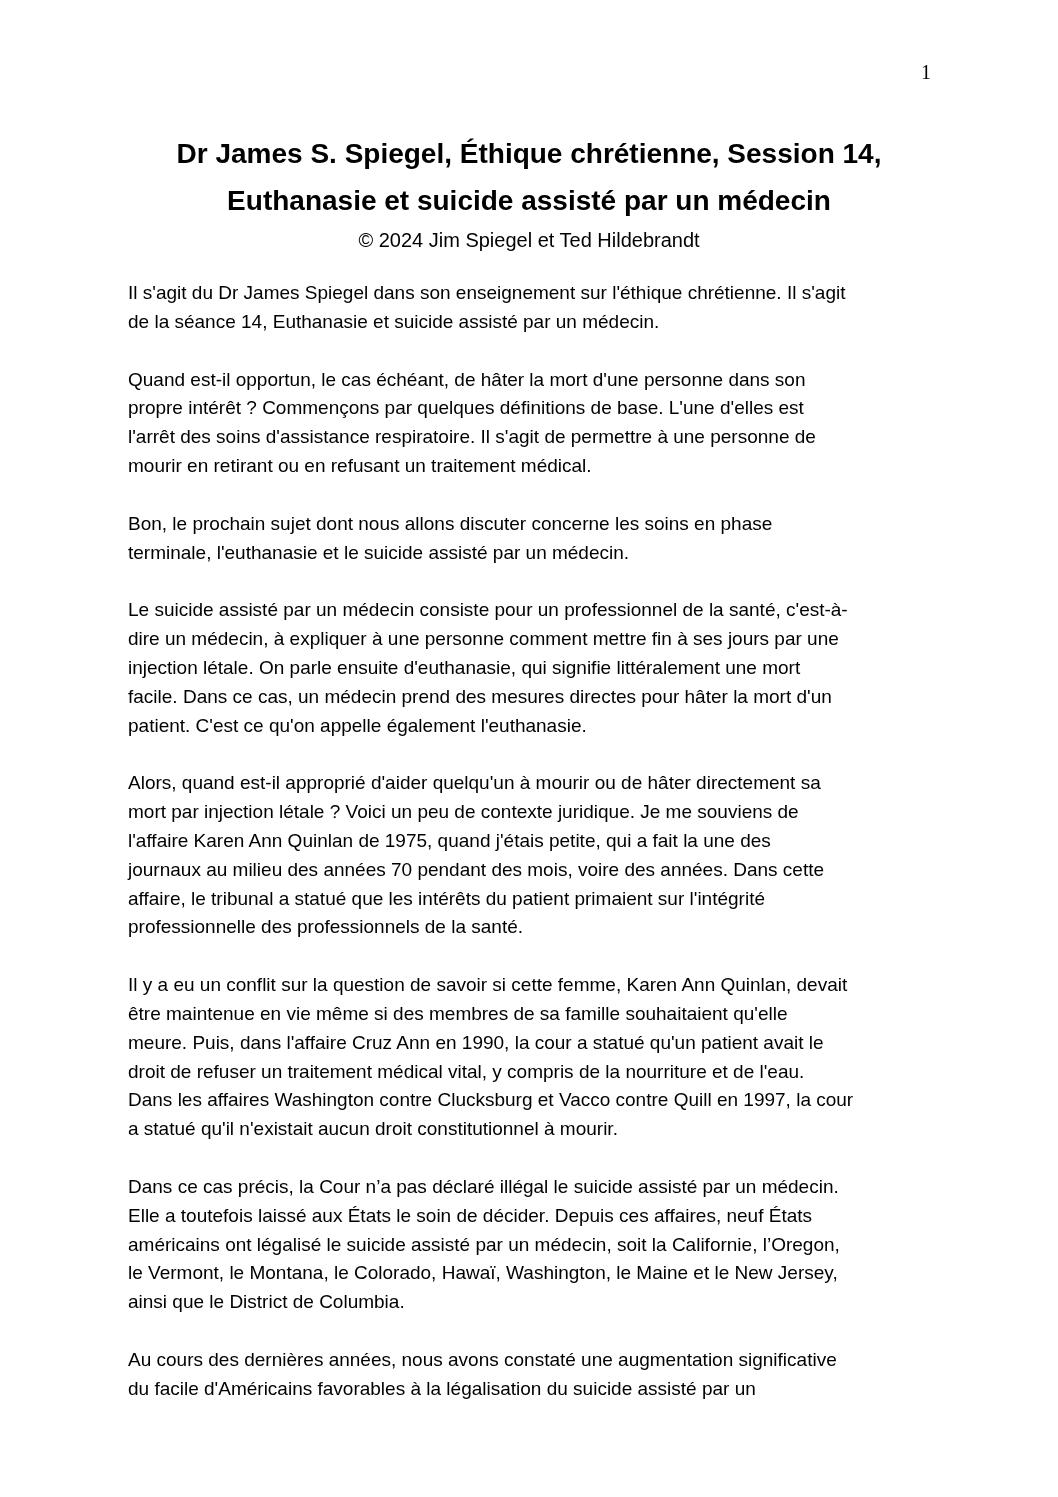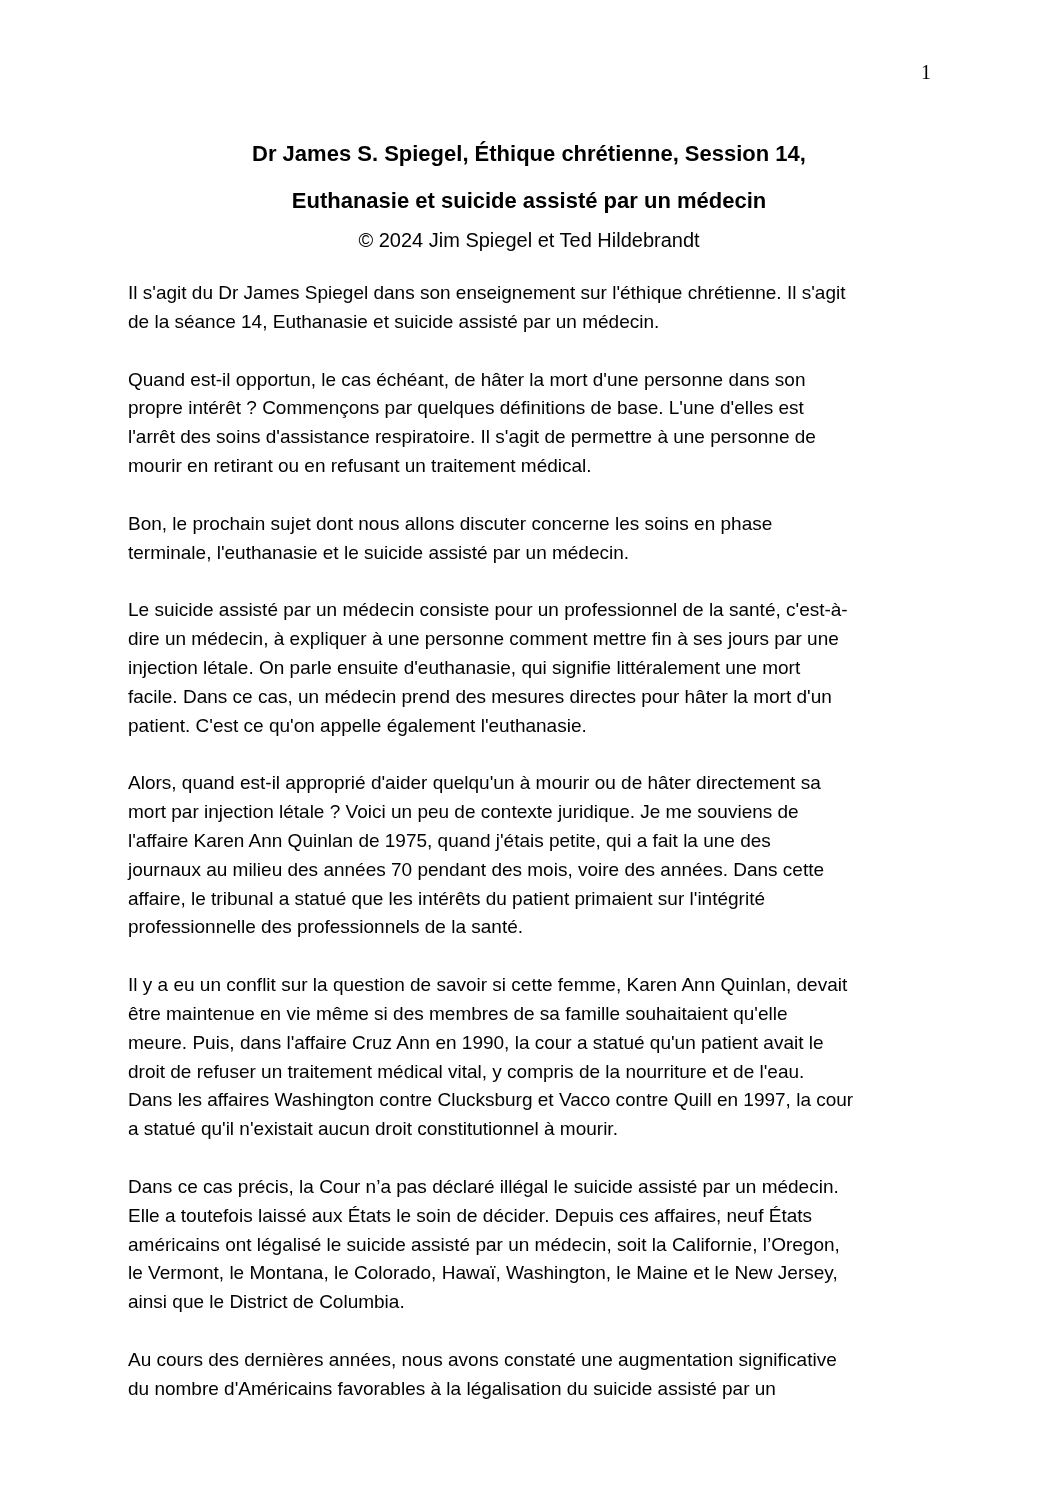--- a/index.html
+++ b/index.html
@@ -25,21 +25,21 @@
     font-size: 20px;
     line-height: 22px;
     color: #000000;
   }
   .doc-header {
     padding-top: 130px;
     text-align: center;
   }
   .doc-title {
     margin: 0;
-    font-size: 22px;
+    font-size: 28px;
     font-weight: bold;
     line-height: 47px;
     white-space: pre-line;
     color: #000000;
   }
   .doc-copyright {
     margin: 3px 0 0 0;
     font-size: 20px;
     line-height: 26px;
     font-weight: normal;
@@ -94,15 +94,15 @@
 meure. Puis, dans l'affaire Cruz Ann en 1990, la cour a statué qu'un patient avait le
 droit de refuser un traitement médical vital, y compris de la nourriture et de l'eau.
 Dans les affaires Washington contre Clucksburg et Vacco contre Quill en 1997, la cour
 a statué qu'il n'existait aucun droit constitutionnel à mourir.</p>
       <p>Dans ce cas précis, la Cour n’a pas déclaré illégal le suicide assisté par un médecin.
 Elle a toutefois laissé aux États le soin de décider. Depuis ces affaires, neuf États
 américains ont légalisé le suicide assisté par un médecin, soit la Californie, l’Oregon,
 le Vermont, le Montana, le Colorado, Hawaï, Washington, le Maine et le New Jersey,
 ainsi que le District de Columbia.</p>
       <p>Au cours des dernières années, nous avons constaté une augmentation significative
-du nombre d'Américains favorables à la légalisation du suicide assisté par un</p>
+du facile d'Américains favorables à la légalisation du suicide assisté par un</p>
     </div>
 </div>
 
 </body></html>

